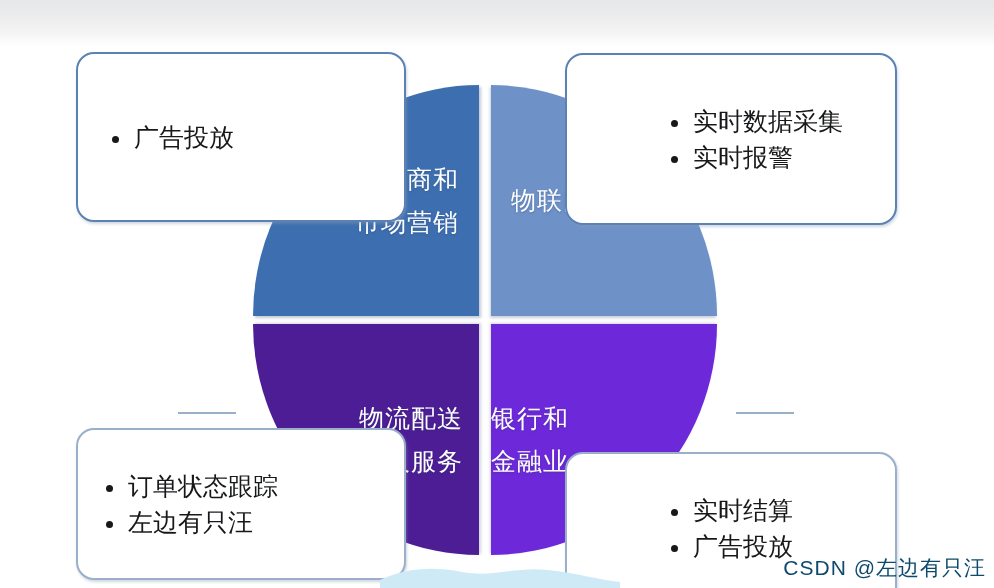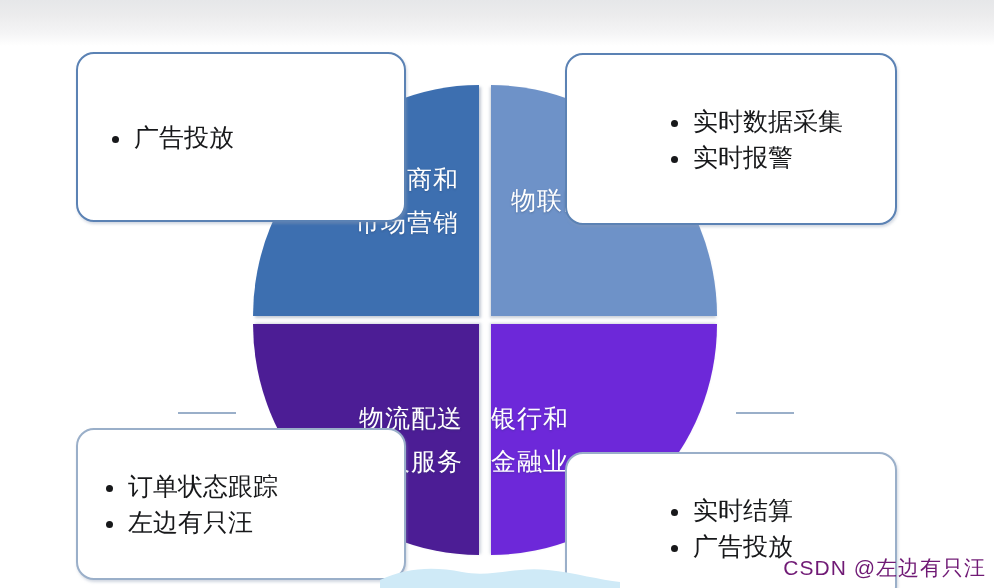--- a/index.html
+++ b/index.html
@@ -170,21 +170,21 @@
     pointer-events: none;
   }
   .conn-soft { background: #9aafc9; }
 
   
   .watermark {
     position: absolute;
     right: 8px;
     bottom: 6px;
     font-size: 21px;
-    color: #701a75;
+    color: #0c4a6e;
     letter-spacing: 1px;
     white-space: nowrap;
     pointer-events: none;
   }
 </style>
 </head>
 <body>
 
 <div id="stage">
 

